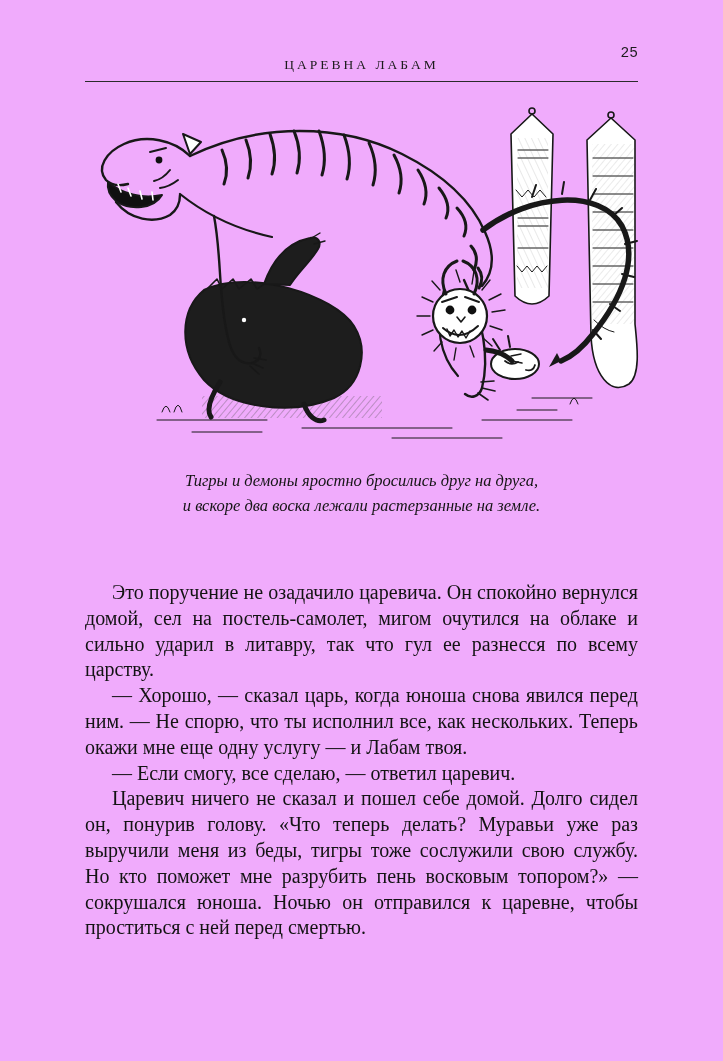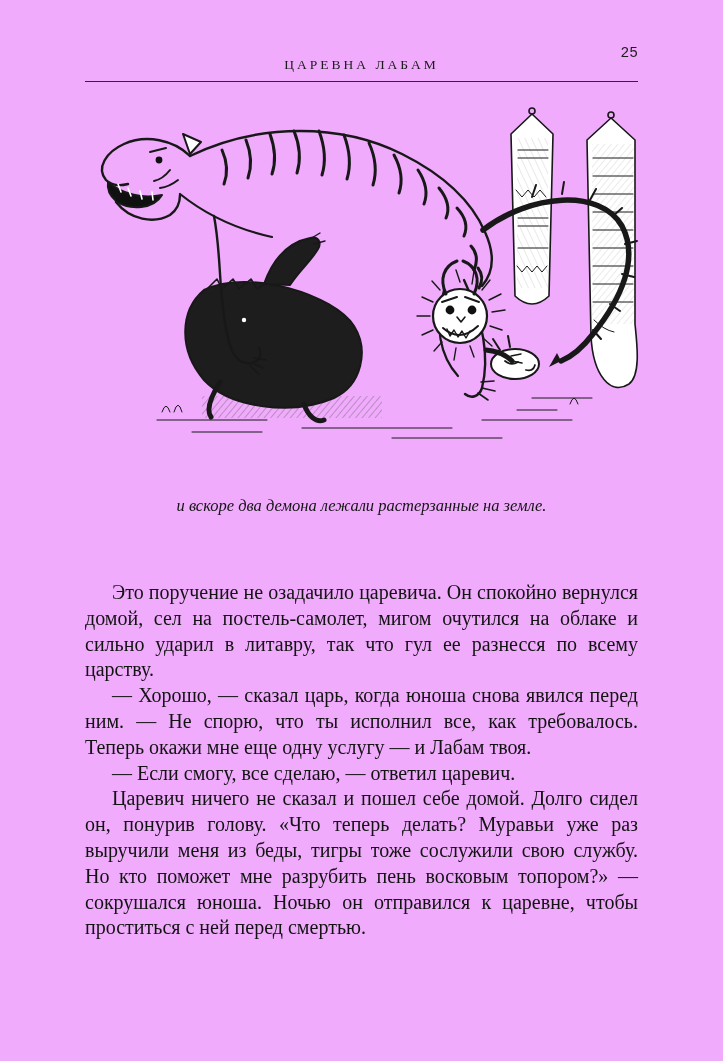--- a/index.html
+++ b/index.html
@@ -146,24 +146,24 @@
       <ellipse cx="453" cy="266" rx="24" ry="15" fill="#fff" stroke-width="2"></ellipse>
       <path d="M438,252 l-7,-11 M448,249 l-2,-11" stroke-width="2"></path>
       <path d="M443,263 q6,5 13,1" stroke-width="1.8"></path>
       <path d="M464,272 q7,2 9,-5" stroke-width="1.8"></path>
       <path d="M424,252 C434,253 444,257 450,263" stroke-width="5"></path>
       <path d="M450,263 l10,2 M449,258 l10,-2" stroke-width="1.5"></path>
     </g>
   </svg>
 
   <div class="caption">
-    <br>
-    <span>и вскоре два демона лежали растерзанные на земле.</span>
+    <span>Тигры и демоны яростно бросились друг на друга,</span><br>
+    <span>и вскоре два воска лежали растерзанные на земле.</span>
   </div>
 
   <div class="bodytext">
     <p>Это поручение не озадачило царевича. Он спокойно вернулся домой, сел на постель-самолет, мигом очутился на облаке и сильно ударил в литавру, так что гул ее разнесся по всему царству.</p>
-    <p>— Хорошо, — сказал царь, когда юноша снова явился перед ним. — Не спорю, что ты исполнил все, как требовалось. Теперь окажи мне еще одну услугу — и Лабам твоя.</p>
+    <p>— Хорошо, — сказал царь, когда юноша снова явился перед ним. — Не спорю, что ты исполнил все, как нескольких. Теперь окажи мне еще одну услугу — и Лабам твоя.</p>
     <p>— Если смогу, все сделаю, — ответил царевич.</p>
     <p>Царевич ничего не сказал и пошел себе домой. Долго сидел он, понурив голову. «Что теперь делать? Муравьи уже раз выручили меня из беды, тигры тоже сослужили свою службу. Но кто поможет мне разрубить пень восковым топором?» — сокрушался юноша. Ночью он отправился к царевне, чтобы проститься с ней перед смертью.</p>
   </div>
 
 </div>
 
 </body></html>

